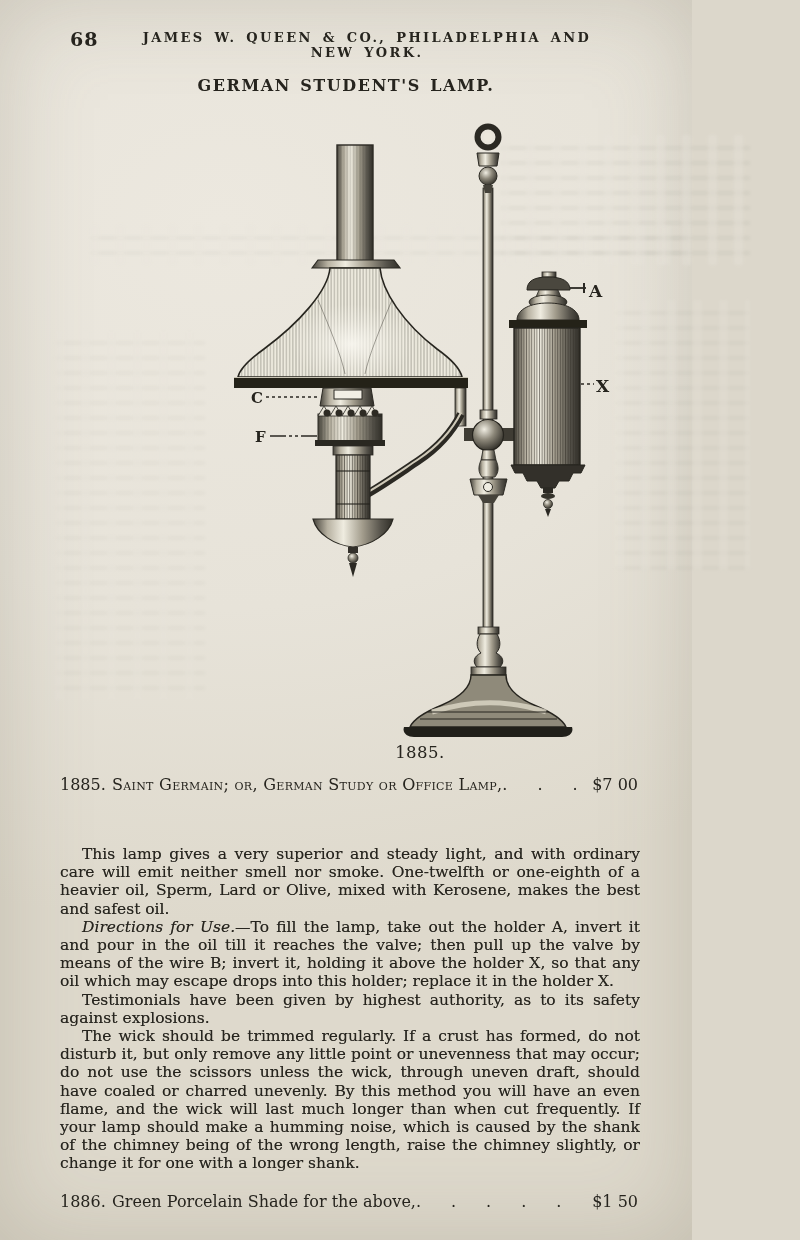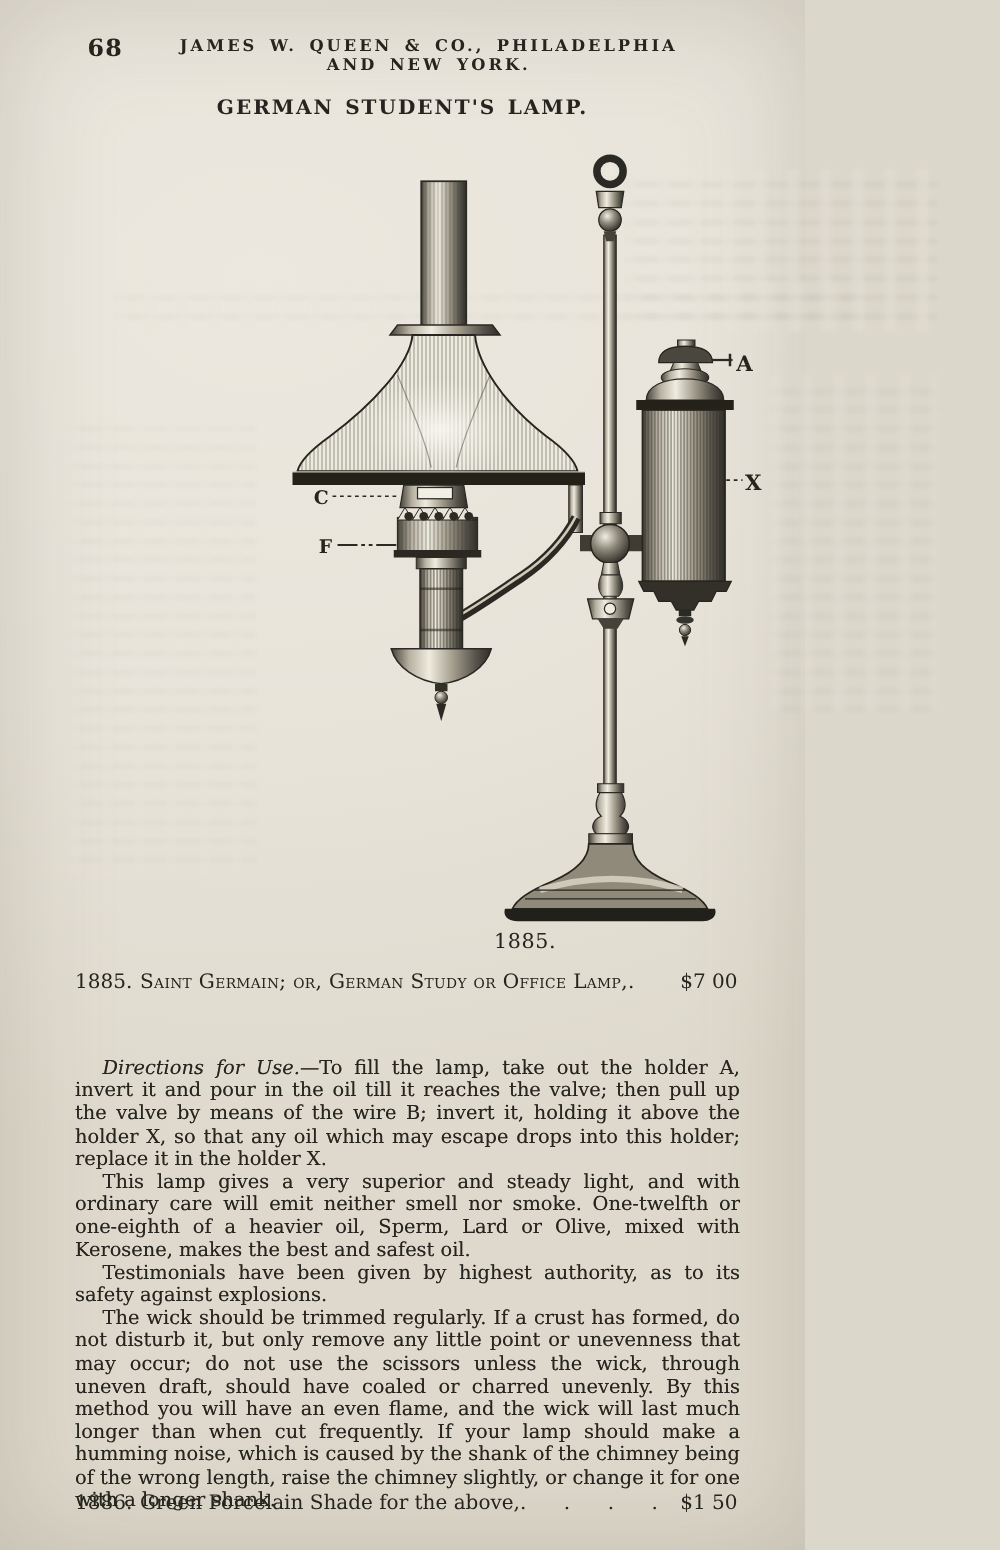--- a/index.html
+++ b/index.html
@@ -8,20 +8,21 @@
     background:#dcd7cb;
     font-family:"DejaVu Serif","Liberation Serif",serif;
     color:#26241e;
     overflow:hidden;
   }
   .page{
     position:relative;width:644px;height:1240px;
     background:
       radial-gradient(900px 700px at 32% 18%, #ece8df 0%, #e7e3d9 55%, #ded9cc 100%);
     box-shadow:inset 0 0 90px rgba(120,110,90,.25);
+    padding-left:48px;
   }
   
   .bleed{
     position:absolute;
     background:
       repeating-linear-gradient(90deg, rgba(232,228,219,.55) 0 9px, rgba(232,228,219,0) 9px 26px),
       repeating-linear-gradient(180deg, rgba(255,255,255,0) 0 11px, rgba(108,110,99,.12) 11px 15px);
     filter:blur(1.5px);
     opacity:.55;
   }
@@ -228,22 +229,22 @@
   <div class="pricetable">
     <div class="pt-row">
       <span class="pt-no">1885.</span>
       <span class="pt-name smallcaps">Saint Germain; or, German Study or Office Lamp,</span>
       <span class="leader">.  .  .  .</span>
       <span class="pt-price">$7 00</span>
     </div>
   </div>
 
   <div class="paras">
+    <p><span>This lamp gives a very superior and steady light, and with ordinary care will emit neither smell nor smoke.  One-twelfth or one-eighth of a heavier oil, Sperm, Lard or Olive, mixed with Kerosene, makes the best and safest oil.</span></p>
     <p><span class="lead-ital">Directions for Use.</span><span>—To fill the lamp, take out the holder A, invert it and pour in the oil till it reaches the valve; then pull up the valve by means of the wire B; invert it, holding it above the holder X, so that any oil which may escape drops into this holder; replace it in the holder X.</span></p>
-    <p><span>This lamp gives a very superior and steady light, and with ordinary care will emit neither smell nor smoke.  One-twelfth or one-eighth of a heavier oil, Sperm, Lard or Olive, mixed with Kerosene, makes the best and safest oil.</span></p>
     <p><span>Testimonials have been given by highest authority, as to its safety against explosions.</span></p>
     <p><span>The wick should be trimmed regularly.  If a crust has formed, do not disturb it, but only remove any little point or unevenness that may occur; do not use the scissors unless the wick, through uneven draft, should have coaled or charred unevenly.  By this method you will have an even flame, and the wick will last much longer than when cut frequently.  If your lamp should make a humming noise, which is caused by the shank of the chimney being of the wrong length, raise the chimney slightly, or change it for one with a longer shank.</span></p>
   </div>
 
   <div class="bottomrows">
     <div class="pt-row">
       <span class="pt-no">1886.</span>
       <span class="pt-name">Green Porcelain Shade for the above,</span>
       <span class="leader">.  .  .  .  .  .  .</span>
       <span class="pt-price">$1 50</span>

